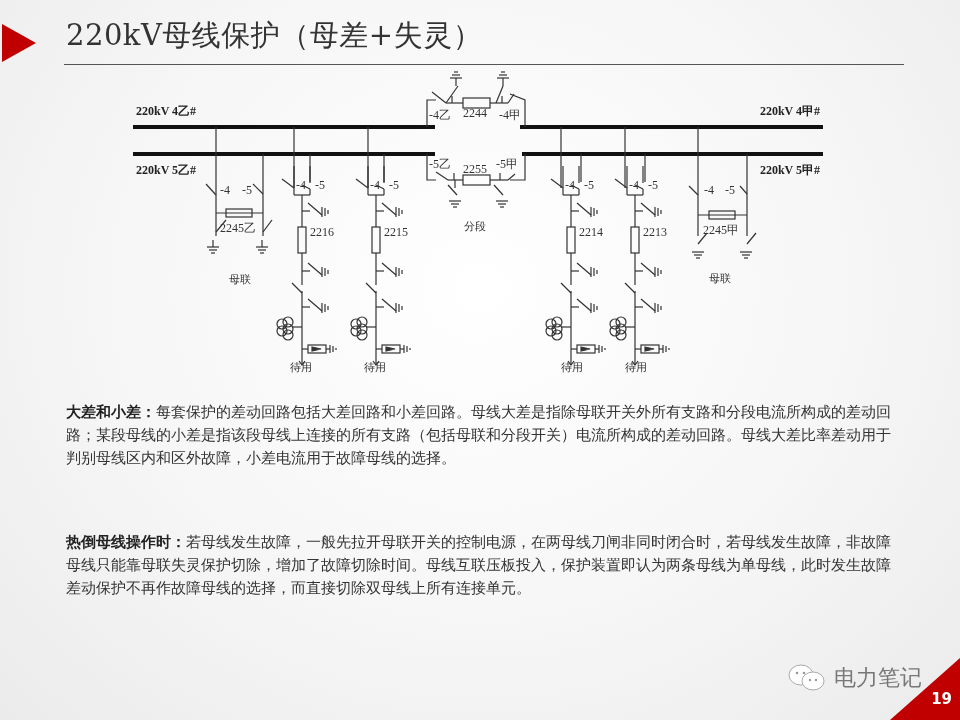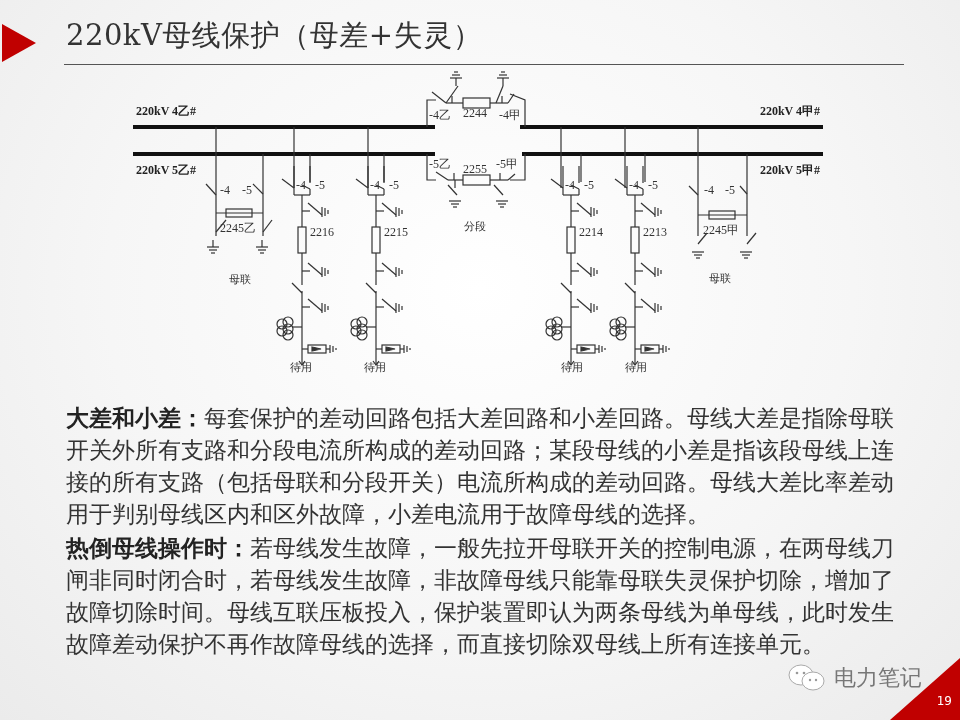--- a/index.html
+++ b/index.html
@@ -5,31 +5,31 @@
   html,body{margin:0;padding:0;}
   body{width:960px;height:720px;position:relative;overflow:hidden;
     background:radial-gradient(ellipse at 50% 40%, #ffffff 0%, #f6f6f6 55%, #ebebeb 100%);
     font-family:"DejaVu Serif","Liberation Serif",serif;color:#222;}
   .title-arrow{position:absolute;left:2px;top:24px;width:0;height:0;
     border-top:19px solid transparent;border-bottom:19px solid transparent;border-left:34px solid #c00000;}
   .title{position:absolute;left:66px;top:16px;font-size:29px;color:#333;letter-spacing:0.5px;
     font-family:"DejaVu Serif","Liberation Serif",serif;white-space:nowrap;text-align:center;}
   .title-rule{position:absolute;left:64px;top:64px;width:840px;height:1px;background:#555;}
   svg.diagram{position:absolute;left:0;top:0;}
-  .para{position:absolute;font-size:23px;line-height:32px;color:#333;
-    font-family:Liberation Sans, sans-serif;}
+  .para{position:absolute;font-size:15px;line-height:23px;color:#333;
+    font-family:Liberation Mono, monospace;}
   .para .lead{font-weight:bold;color:#222;}
   .p1{left:66px;top:402px;width:830px;}
   .p2{left:66px;top:532px;width:830px;}
   .watermark{position:absolute;left:786px;top:663px;display:flex;align-items:center;gap:6px;}
   .wm-text{font-family:"DejaVu Sans","Liberation Sans",sans-serif;font-size:22px;color:#777;}
   .corner{position:absolute;right:0;bottom:0;width:0;height:0;
     border-left:70px solid transparent;border-bottom:62px solid #c00000;}
-  .page-num{position:absolute;right:8px;bottom:12px;color:#fff;font-size:12px;
-    font-family:"DejaVu Sans","Liberation Sans",sans-serif;}
+  .page-num{position:absolute;right:8px;bottom:12px;color:#fff;font-size:15px;
+    font-family:"DejaVu Sans","Liberation Sans",sans-serif;font-weight:bold;}
   .dlabel{font-family:"Liberation Serif","DejaVu Serif",serif;}
 </style>
 </head>
 <body>
 
 <div class="title-arrow"></div>
 <div class="title">220kV母线保护（母差+失灵）</div>
 <div class="title-rule"></div>
 
 <svg class="diagram" width="960" height="400" viewBox="0 0 960 400" stroke="#333" fill="none" stroke-width="1.2">

